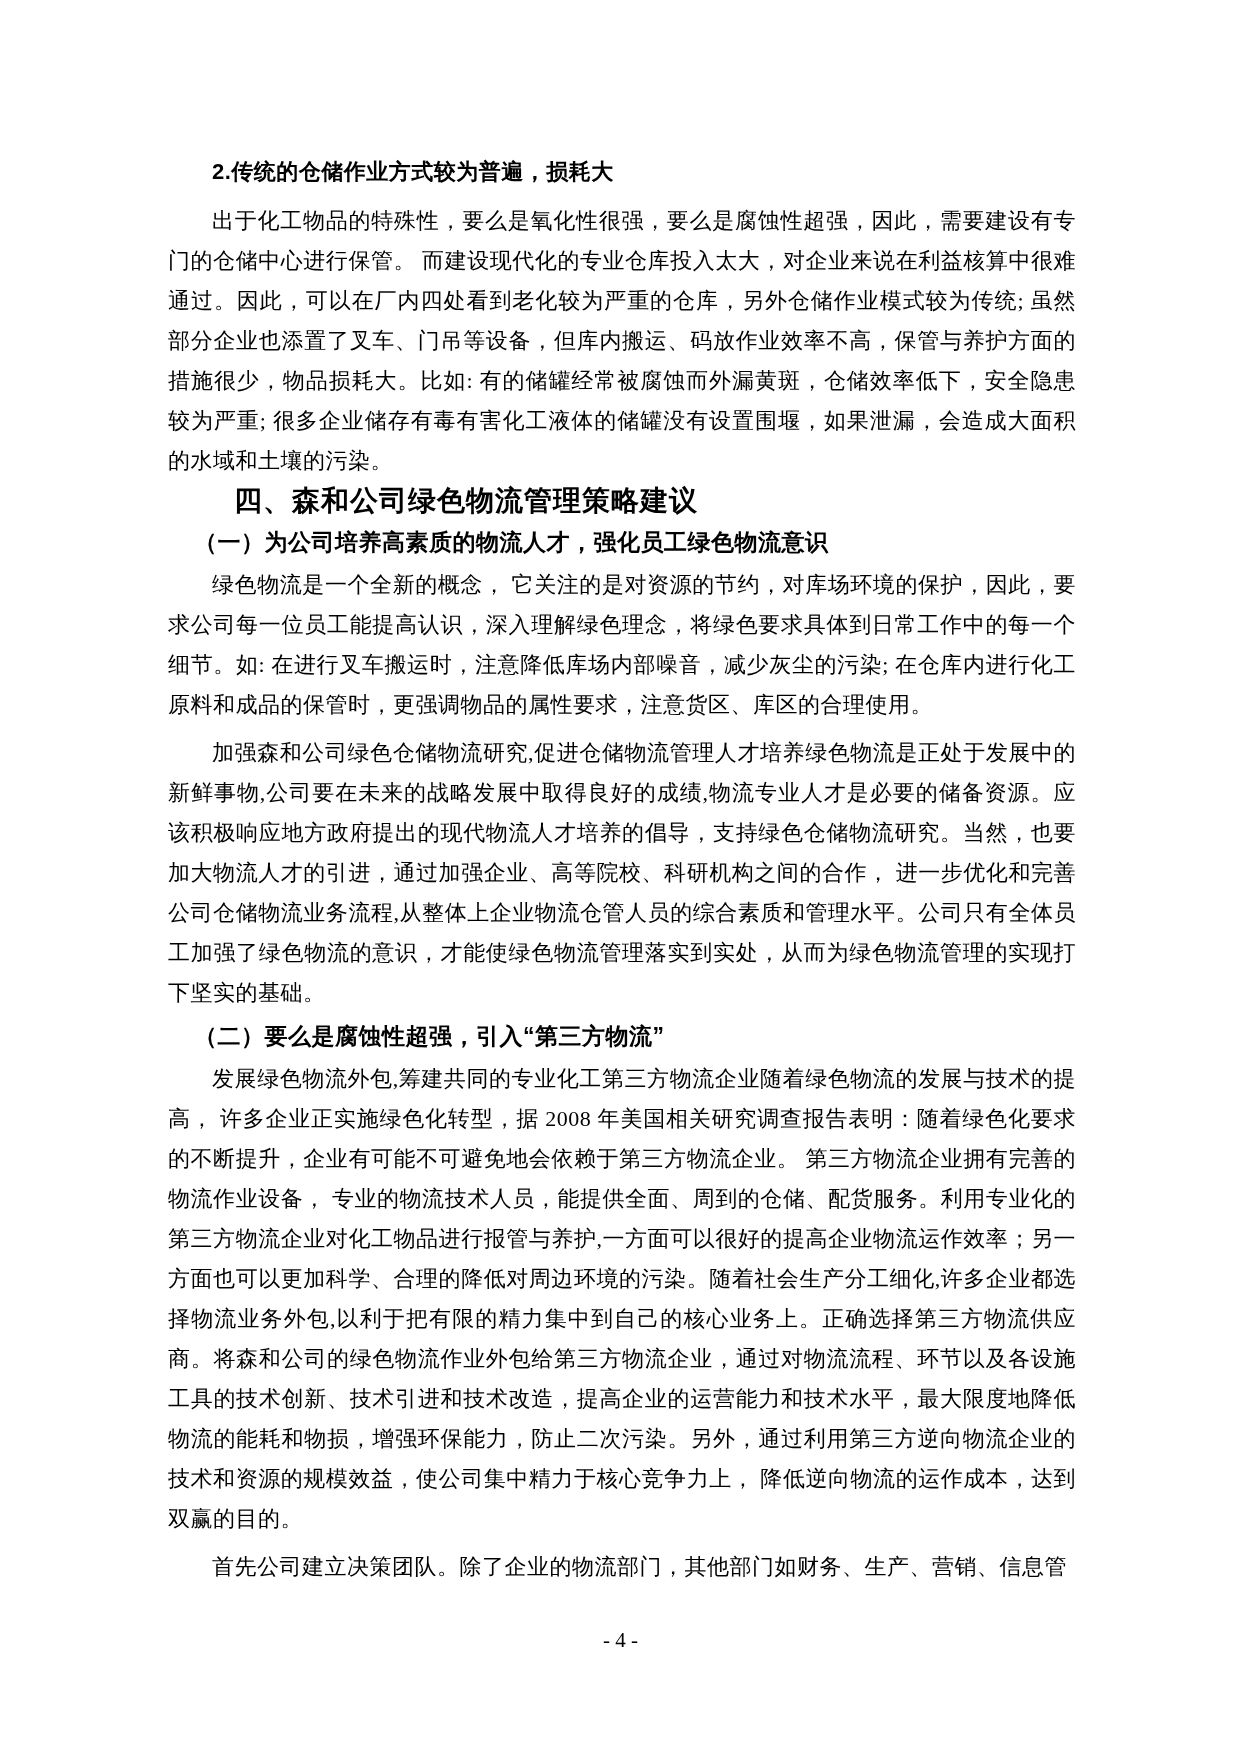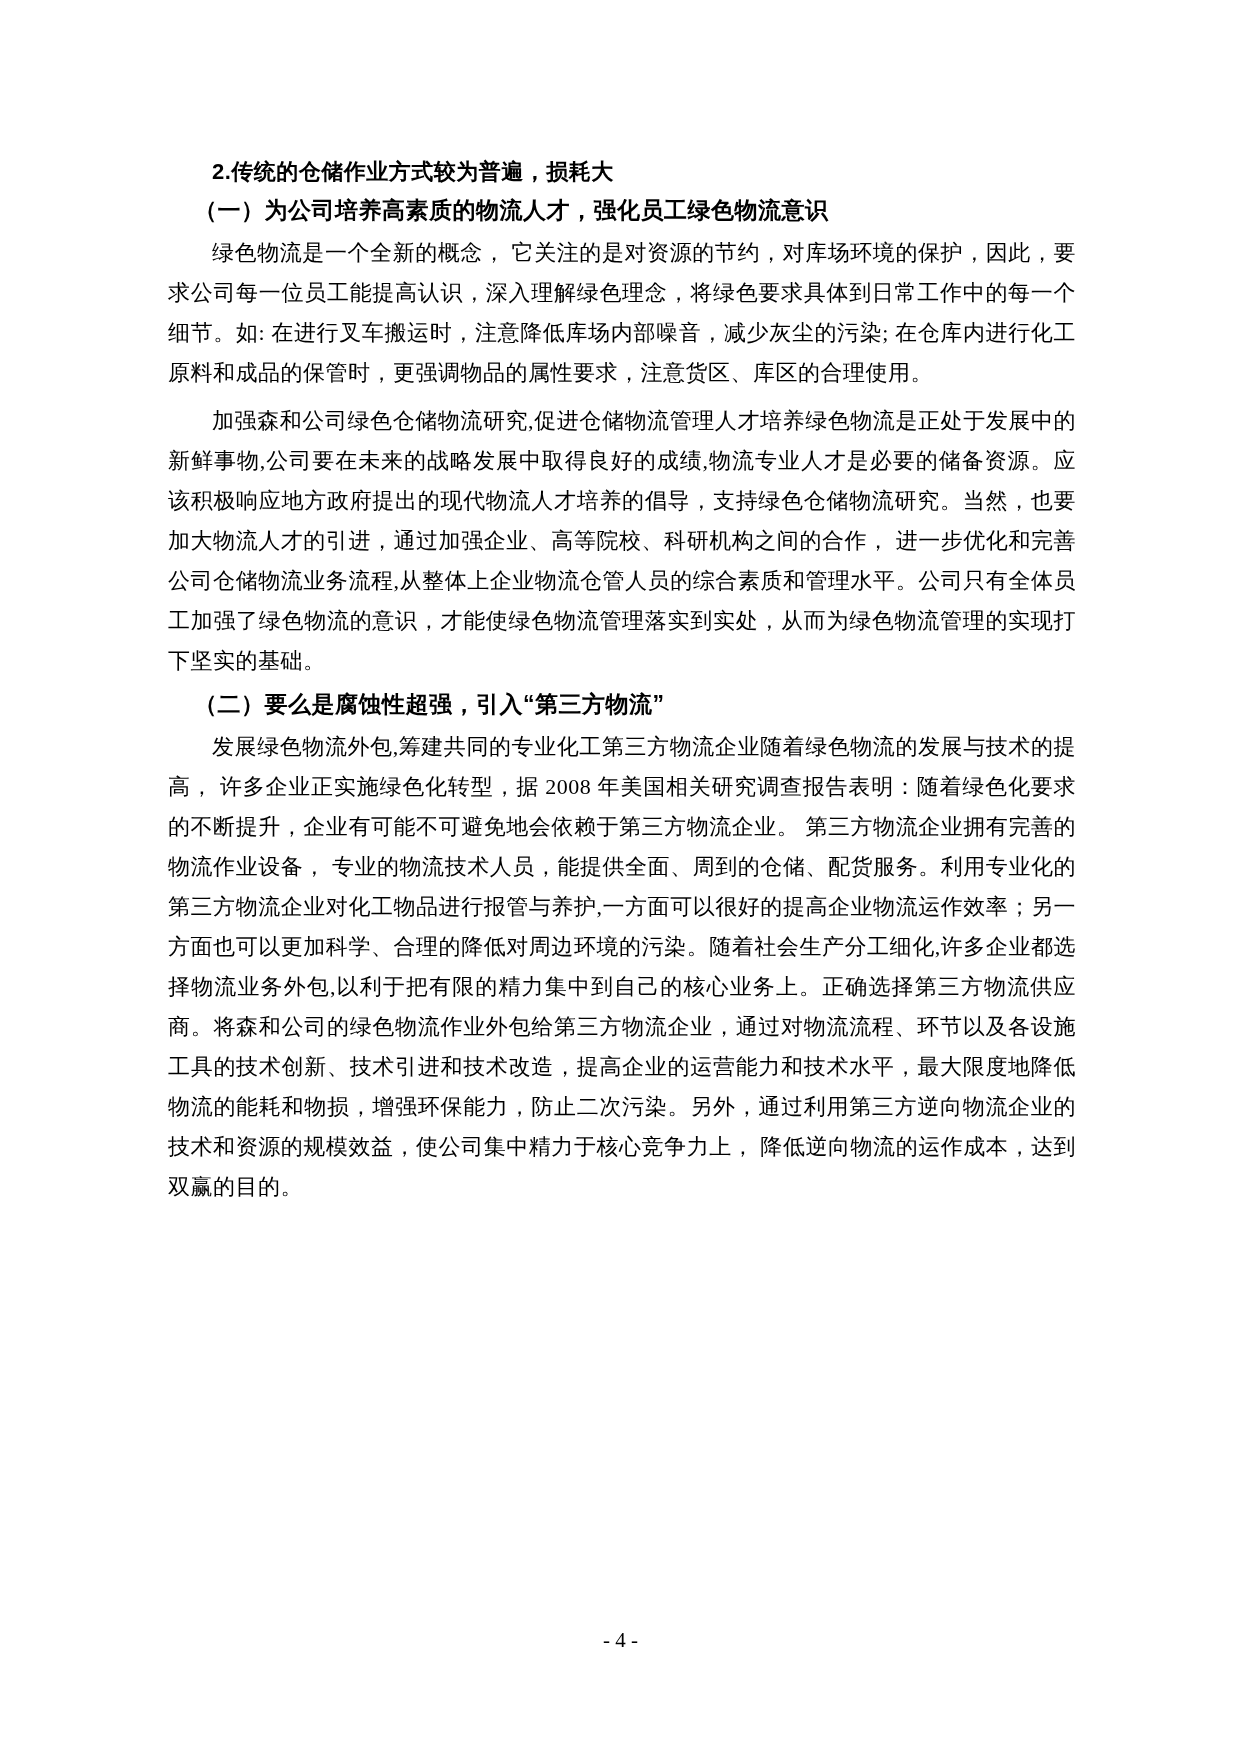--- a/index.html
+++ b/index.html
@@ -82,29 +82,32 @@
   }
 </style>
 </head>
 <body>
 
 <div class="page">
   <div class="content">
 
     <h3 class="h-num">2.传统的仓储作业方式较为普遍，损耗大</h3>
 
+    <p class="para">出于化工物品的特殊性，要么是氧化性很强，要么是腐蚀性超强，因此，需要建设有专门的仓储中心进行保管。 而建设现代化的专业仓库投入太大，对企业来说在利益核算中很难通过。因此，可以在厂内四处看到老化较为严重的仓库，另外仓储作业模式较为传统; 虽然部分企业也添置了叉车、门吊等设备，但库内搬运、码放作业效率不高，保管与养护方面的措施很少，物品损耗大。比如: 有的储罐经常被腐蚀而外漏黄斑，仓储效率低下，安全隐患较为严重; 很多企业储存有毒有害化工液体的储罐没有设置围堰，如果泄漏，会造成大面积的水域和土壤的污染。</p>
 
+    <h1 class="h-chapter">四、森和公司绿色物流管理策略建议</h1>
 
     <h2 class="h-section">（一）为公司培养高素质的物流人才，强化员工绿色物流意识</h2>
 
     <p class="para gap-before-para">绿色物流是一个全新的概念， 它关注的是对资源的节约，对库场环境的保护，因此，要求公司每一位员工能提高认识，深入理解绿色理念，将绿色要求具体到日常工作中的每一个细节。如: 在进行叉车搬运时，注意降低库场内部噪音，减少灰尘的污染; 在仓库内进行化工原料和成品的保管时，更强调物品的属性要求，注意货区、库区的合理使用。</p>
 
     <p class="para cont">加强森和公司绿色仓储物流研究,促进仓储物流管理人才培养绿色物流是正处于发展中的新鲜事物,公司要在未来的战略发展中取得良好的成绩,物流专业人才是必要的储备资源。应该积极响应地方政府提出的现代物流人才培养的倡导，支持绿色仓储物流研究。当然，也要加大物流人才的引进，通过加强企业、高等院校、科研机构之间的合作， 进一步优化和完善公司仓储物流业务流程,从整体上企业物流仓管人员的综合素质和管理水平。公司只有全体员工加强了绿色物流的意识，才能使绿色物流管理落实到实处，从而为绿色物流管理的实现打下坚实的基础。</p>
 
     <h2 class="h-section">（二）要么是腐蚀性超强，引入“第三方物流”</h2>
 
     <p class="para gap-before-para">发展绿色物流外包,筹建共同的专业化工第三方物流企业随着绿色物流的发展与技术的提高， 许多企业正实施绿色化转型，据 2008 年美国相关研究调查报告表明：随着绿色化要求的不断提升，企业有可能不可避免地会依赖于第三方物流企业。 第三方物流企业拥有完善的物流作业设备， 专业的物流技术人员，能提供全面、周到的仓储、配货服务。利用专业化的第三方物流企业对化工物品进行报管与养护,一方面可以很好的提高企业物流运作效率；另一方面也可以更加科学、合理的降低对周边环境的污染。随着社会生产分工细化,许多企业都选择物流业务外包,以利于把有限的精力集中到自己的核心业务上。正确选择第三方物流供应商。将森和公司的绿色物流作业外包给第三方物流企业，通过对物流流程、环节以及各设施工具的技术创新、技术引进和技术改造，提高企业的运营能力和技术水平，最大限度地降低物流的能耗和物损，增强环保能力，防止二次污染。另外，通过利用第三方逆向物流企业的技术和资源的规模效益，使公司集中精力于核心竞争力上， 降低逆向物流的运作成本，达到双赢的目的。</p>
 
+    <p class="para cont">首先公司建立决策团队。除了企业的物流部门，其他部门如财务、生产、营销、信息管</p>
 
   </div>
 
   <div class="footer">- 4 -</div>
 </div>
 
 </body></html>

